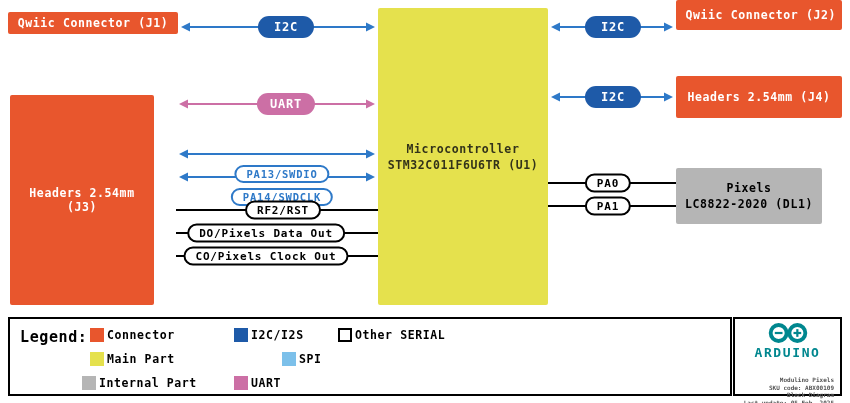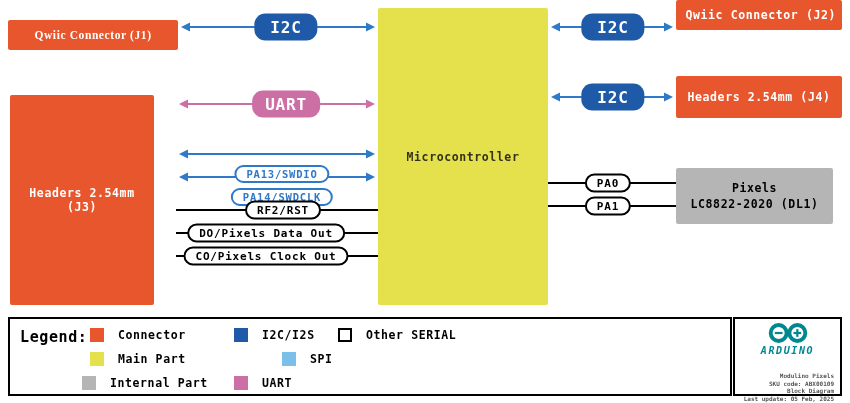--- a/index.html
+++ b/index.html
@@ -14,41 +14,41 @@
     font-weight:bold;font-size:11.5px;letter-spacing:0.6px;border-radius:2px;
     text-align:center;box-sizing:border-box;padding:0 6px;
   }
   .orange{background:#E8562D;color:#fff;}
   .yellow{background:#E5E14D;color:#33331a;}
   .gray{background:#B5B5B5;color:#000;}
   .two-line{flex-direction:column;line-height:16px;}
   .pill{
     position:absolute;transform:translate(-50%,-50%);
     display:flex;align-items:center;justify-content:center;
-    font-weight:bold;font-size:16px;letter-spacing:0.8px;border-radius:11px;
+    font-weight:bold;font-size:12px;letter-spacing:0.8px;border-radius:11px;
     white-space:nowrap;box-sizing:border-box;
   }
   .solid-blue{background:#1E5AA8;color:#fff;padding:4px 16px;}
   .solid-pink{background:#CC6FA5;color:#fff;padding:4px 13px;}
   .outline-blue{background:#fff;color:#2E79C8;border:2px solid #2E79C8;padding:1px 10px;font-size:10.5px;margin-top:20px;}
   .outline-black{background:#fff;color:#000;border:2px solid #000;padding:1px 10px;font-size:11px;}
   .legend{
     position:absolute;left:8px;top:317px;width:724px;height:79px;
     background:#fff;border:2px solid #000;box-sizing:border-box;
   }
   .legend-title{position:absolute;left:10px;top:9px;font-weight:bold;font-size:15px;letter-spacing:0.6px;}
-  .legend-item{position:absolute;display:flex;align-items:center;gap:14px;font-weight:bold;font-size:11.5px;letter-spacing:0.6px;}
+  .legend-item{position:absolute;display:flex;align-items:center;gap:3px;font-weight:bold;font-size:11.5px;letter-spacing:0.6px;}
   .swatch{width:14px;height:14px;display:inline-block;box-sizing:border-box;flex:0 0 auto;}
   .brand{
     position:absolute;left:733px;top:317px;width:109px;height:79px;
     background:#fff;border:2px solid #000;box-sizing:border-box;
     display:flex;flex-direction:column;align-items:flex-end;padding:3px 6px 2px;
   }
   .brand-logo{align-self:center;line-height:0;}
-  .brand-wordmark{align-self:center;color:#00878F;font-weight:bold;font-size:10px;letter-spacing:1.6px;margin:1px 0 16px;font-style:italic;}
+  .brand-wordmark{align-self:center;color:#00878F;font-weight:bold;font-size:13px;letter-spacing:1.6px;margin:1px 0 16px;}
   .brand-line{font-size:6px;line-height:7.5px;color:#555;text-align:right;white-space:nowrap;font-weight:bold;}
 </style>
 </head>
 <body>
 
 <div class="canvas">
 
   <svg class="wires" width="850" height="403" viewBox="0 0 850 403">
 
     <line x1="188" y1="27" x2="368" y2="27" stroke="#2E79C8" stroke-width="2"></line>
@@ -76,41 +76,42 @@
     <polygon points="375,177 366,172.5 366,181.5" fill="#2E79C8"></polygon>
 
     <line x1="176" y1="210" x2="380" y2="210" stroke="#000" stroke-width="2"></line>
     <line x1="176" y1="233" x2="380" y2="233" stroke="#000" stroke-width="2"></line>
     <line x1="176" y1="256" x2="380" y2="256" stroke="#000" stroke-width="2"></line>
 
     <line x1="548" y1="183" x2="678" y2="183" stroke="#000" stroke-width="2"></line>
     <line x1="548" y1="206" x2="678" y2="206" stroke="#000" stroke-width="2"></line>
   </svg>
 
-  <div class="block orange" style="left:8px;top:20px;width:170px;height:30px;font-family:Liberation Serif, serif;">
+  <div class="block orange" style="left:8px;top:12px;width:170px;height:22px;">
     <span>Qwiic Connector (J1)</span>
   </div>
 
   <div class="block orange" style="left:676px;top:0;width:166px;height:30px;justify-content:flex-end;">
     <span>Qwiic Connector (J2)</span>
   </div>
 
   <div class="block orange" style="left:676px;top:76px;width:166px;height:42px;">
     <span>Headers 2.54mm (J4)</span>
   </div>
 
   <div class="block orange" style="left:10px;top:95px;width:144px;height:210px;">
     <span>Headers 2.54mm (J3)</span>
   </div>
 
   <div class="block yellow two-line" style="left:378px;top:8px;width:170px;height:297px;">
     <span>Microcontroller</span>
+    <span>STM32C011F6U6TR (U1)</span>
   </div>
 
-  <div class="block gray two-line" style="left:676px;top:168px;width:157px;height:56px;">
+  <div class="block gray two-line" style="left:676px;top:168px;width:146px;height:56px;">
     <span>Pixels</span>
     <span>LC8822-2020 (DL1)</span>
   </div>
 
   <div class="pill solid-blue" style="left:286px;top:27px;">I2C</div>
   <div class="pill solid-blue" style="left:613px;top:27px;">I2C</div>
   <div class="pill solid-blue" style="left:613px;top:97px;">I2C</div>
   <div class="pill solid-pink" style="left:286px;top:104px;">UART</div>
 
   <div class="pill outline-blue" style="left:282px;top:154px;">PA13/SWDIO</div>

